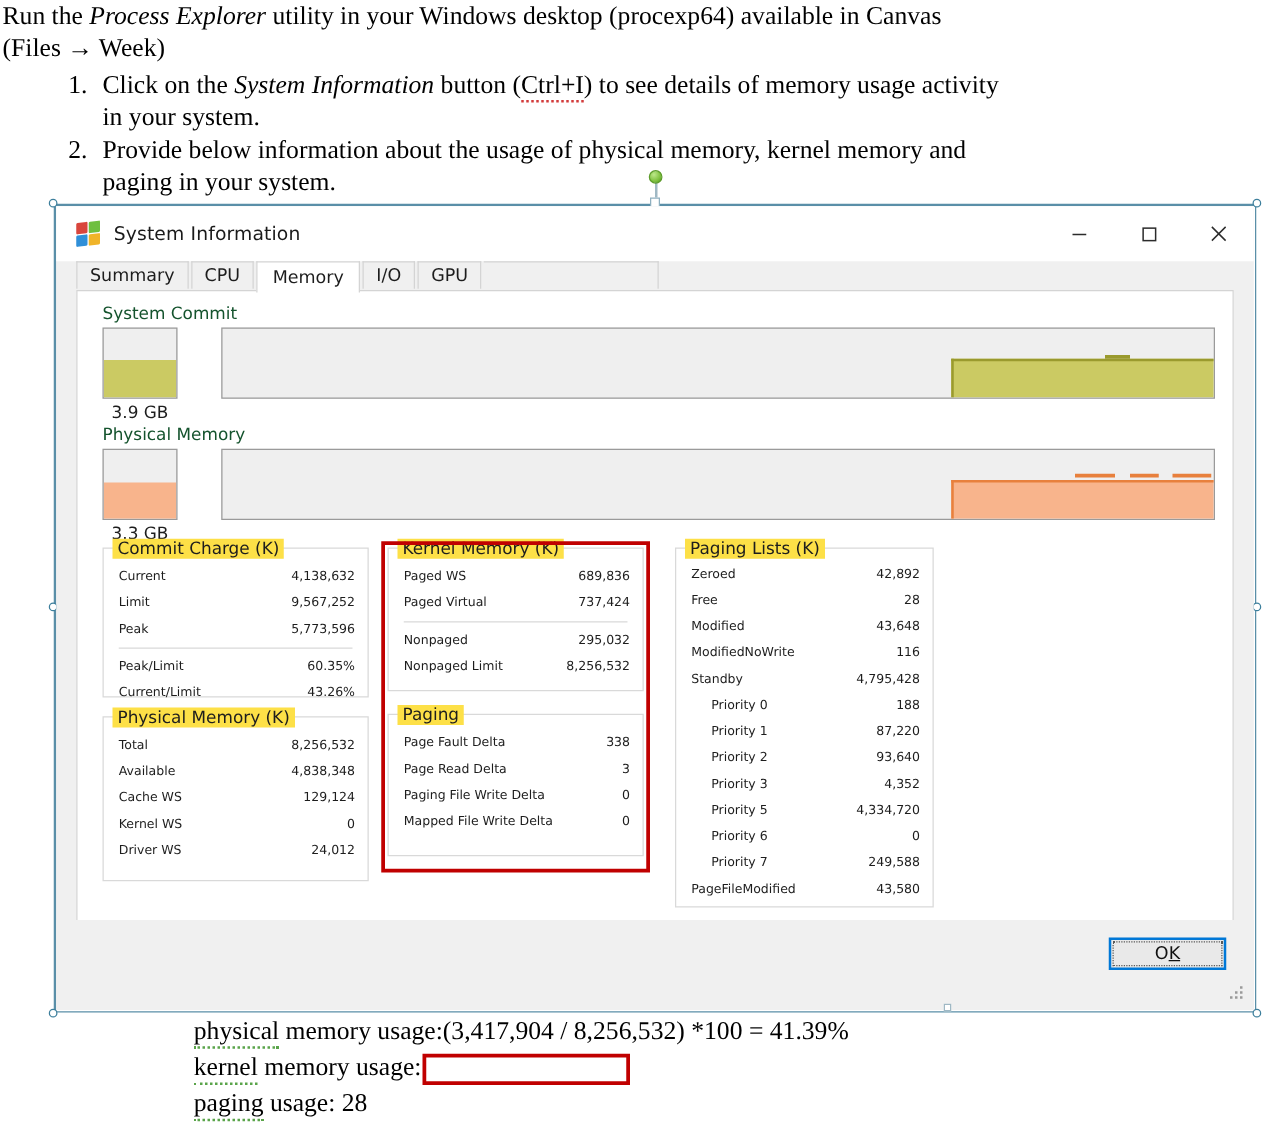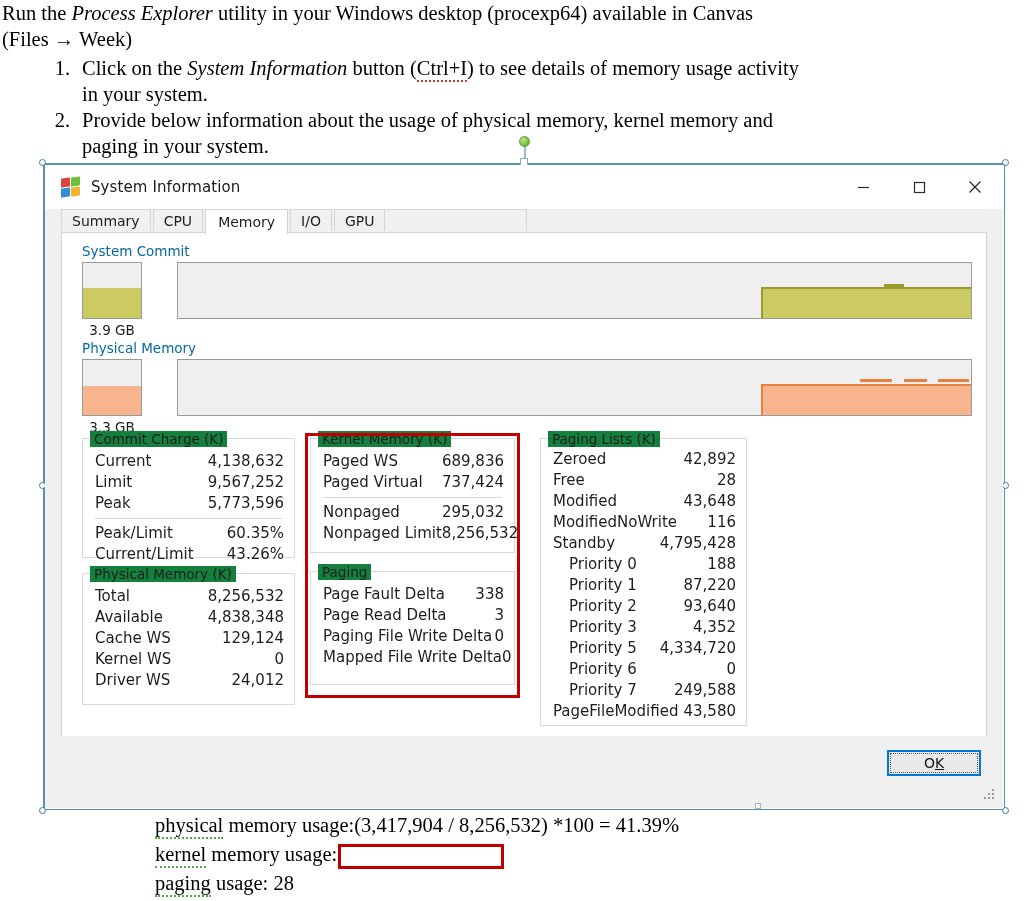--- a/index.html
+++ b/index.html
@@ -223,21 +223,21 @@
     height: 508px;
     background: #ffffff;
     border: 1px solid #d4d4d4;
     box-sizing: border-box;
   }
 
   
   .graph-section { position: absolute; left: 20px; right: 14px; }
   .graph-label {
     font-size: 13.5px;
-    color: #0369a1;
+    color: #14532d;
     margin-bottom: 3px;
     display: block;
   }
   .graph-row { display: flex; align-items: flex-start; }
   .meter-wrap { width: 60px; flex: 0 0 auto; }
   .meter {
     width: 60px;
     height: 57px;
     border: 1px solid #9a9a9a;
     background: #efefef;
@@ -294,29 +294,29 @@
   
   .groupbox {
     position: absolute;
     border: 1px solid #d9d9d9;
     box-sizing: border-box;
   }
   .gb-title {
     position: absolute;
     top: -8px;
     left: 7px;
-    background: #15803d;
+    background: #fde047;
     padding: 0 4px;
     font-size: 13.5px;
     color: #1d1d1d;
     white-space: nowrap;
   }
   .gb-body {
     padding: 12px 10px 6px 10px;
-    font-size: 15px;
+    font-size: 10px;
     color: #1d1d1d;
   }
   .kv {
     display: flex;
     justify-content: space-between;
     line-height: 21px;
     white-space: nowrap;
   }
   .kv .k { padding-left: 2px; }
   .kv.indent .k { padding-left: 18px; }

